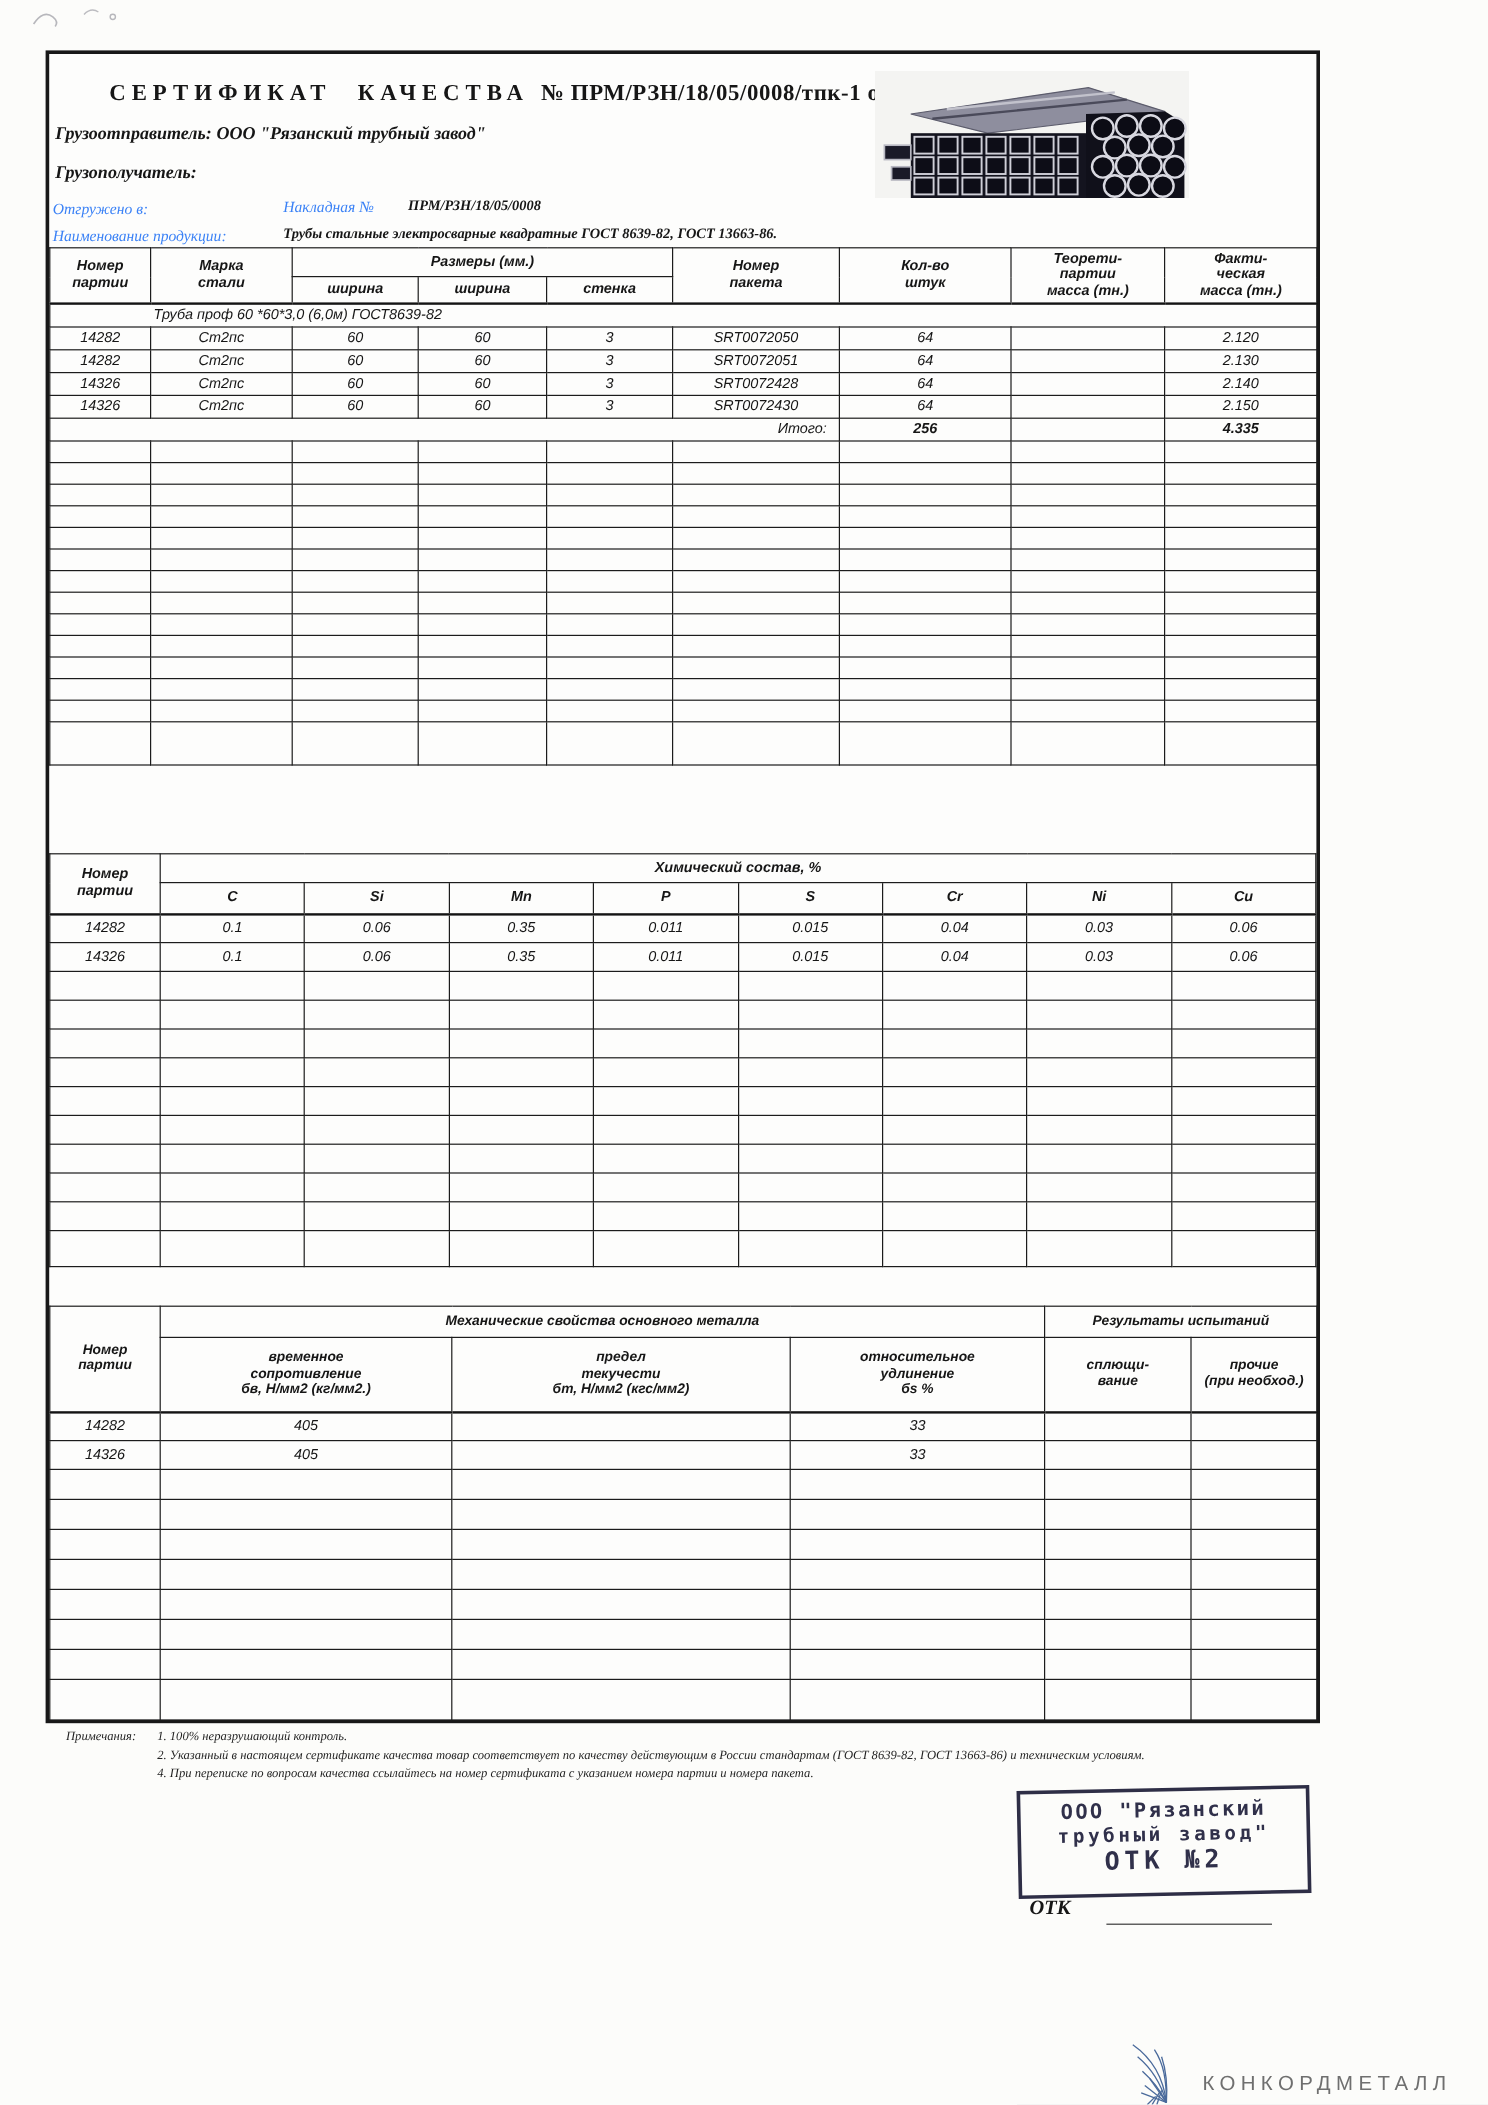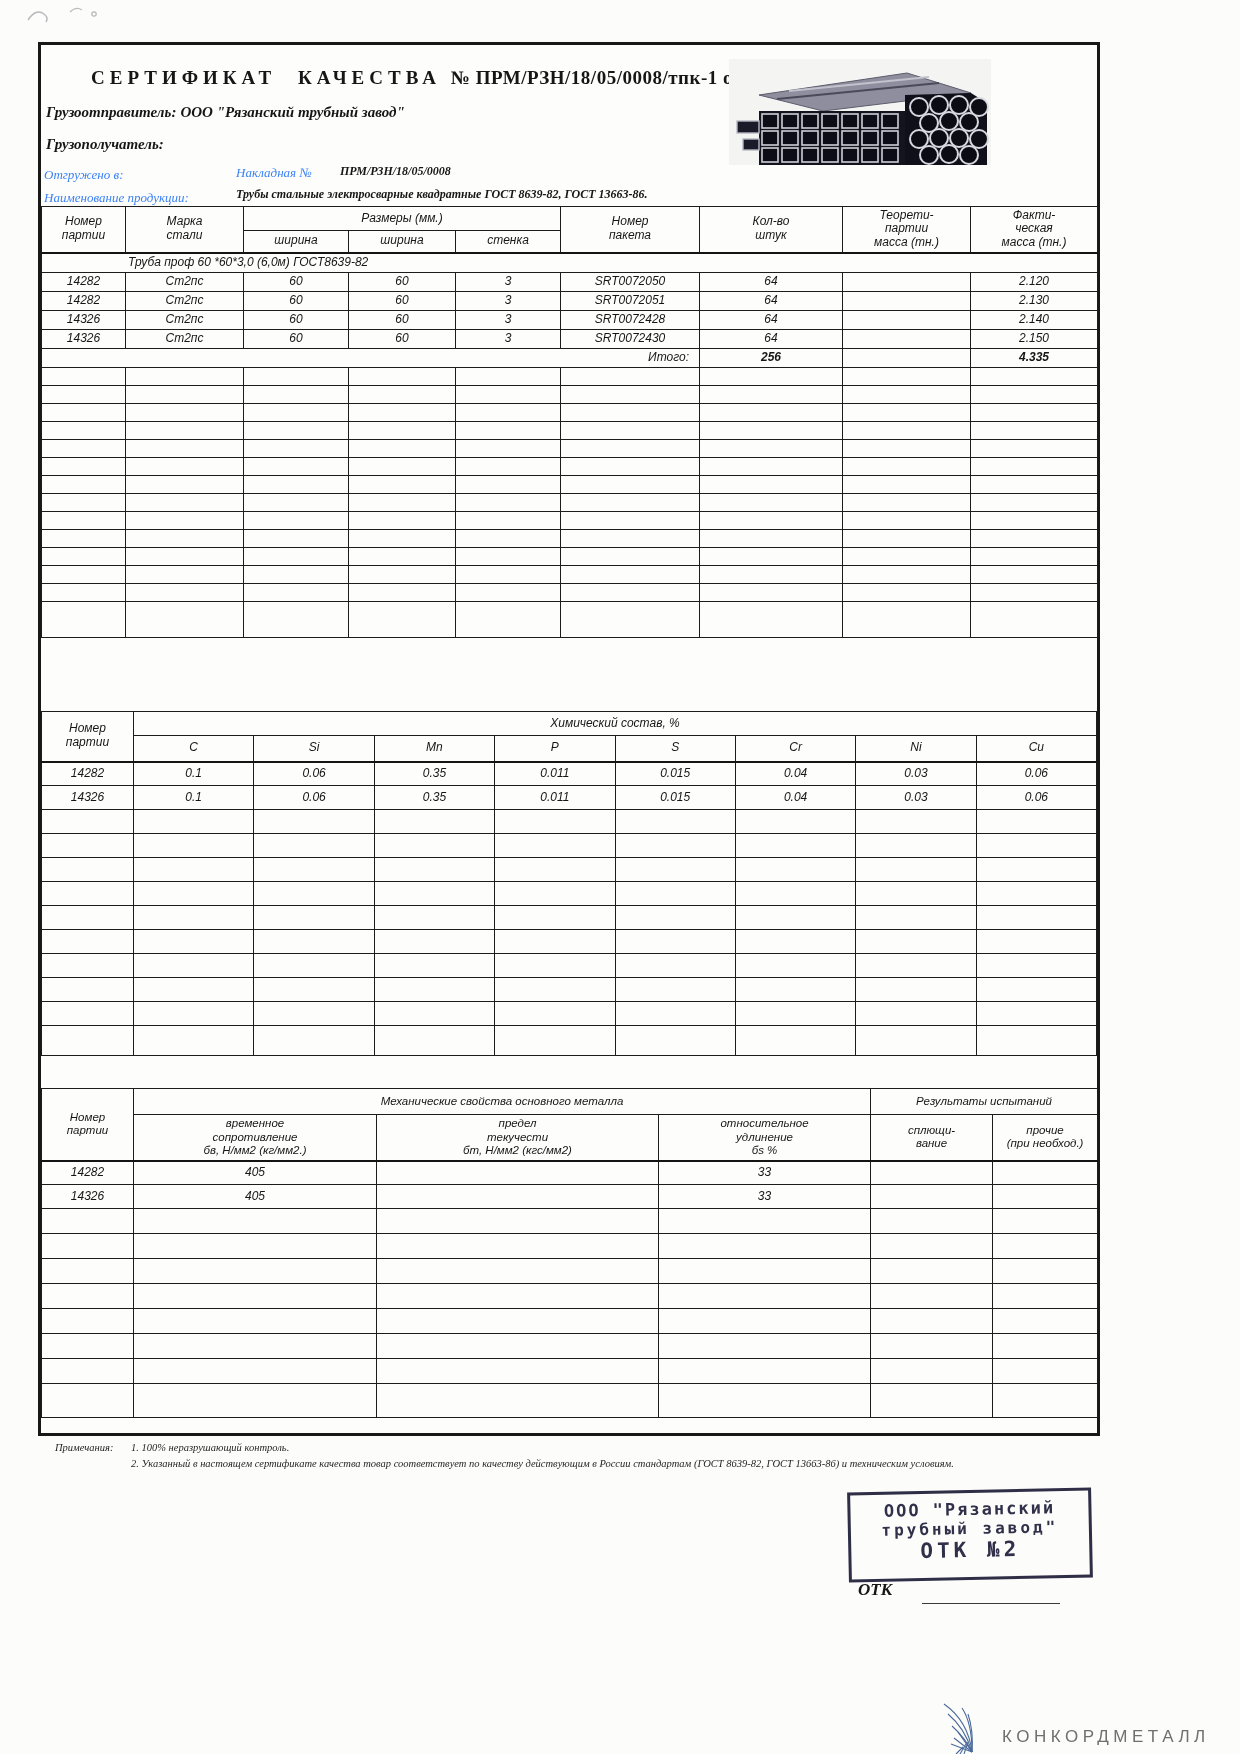--- a/index.html
+++ b/index.html
@@ -17,33 +17,33 @@
   .lab-bold{font-style:italic;font-weight:bold;font-size:15px;}
   .lab{font-style:italic;font-size:13px;color:#3b82f6;}
   .val-bold{font-style:italic;font-weight:bold;font-size:12px;}
   
   .photo{position:absolute;left:688px;top:14px;width:262px;height:106px;}
   
   table{position:absolute;left:0;border-collapse:collapse;table-layout:fixed;width:1056px;
         font-style:italic;font-size:12px;}
   td{border:1.5px solid #1c1c1c;text-align:center;vertical-align:middle;padding:0 2px;
      overflow:hidden;white-space:pre-line;line-height:1.15;}
-  .hd{font-weight:normal;font-size:12px;}
+  .hd{font-weight:bold;font-size:12px;}
   .hsep{border-bottom:2.5px solid #141414;}
   tr.data{height:19px;}
   tr.h1{height:24px;} tr.h2{height:22px;}
   tr.grp{height:20px;padding-left:26px;}
   tr.empty{height:18px;}
   tr.tall{height:36px;}
   .grp-cell{text-align:left;padding-left:86px;}
   .tot-lab{text-align:right;padding-right:10px;}
   .b{font-weight:bold;}
   #chem{top:666px;} #chem tr.data{height:24px;} #chem tr.empty{height:24px;} #chem tr.tall{height:30px;}
   #chem tr.h1{height:24px;} #chem tr.h2{height:26px;}
-  #mech{top:1043px;} #mech tr.h1{height:26px;} #mech tr.h2{height:46px;}
+  #mech{top:1043px;} #mech tr.h1{height:26px;} #mech tr.h2{height:62px;}
   #mech tr.data{height:24px;} #mech tr.empty{height:25px;} #mech tr.tall{height:34px;}
   #mech .hd{font-size:11.5px;}
   
   .notes{position:absolute;left:55px;top:1440px;font-family:"Liberation Serif",serif;
          font-style:italic;font-size:10.5px;color:#1f1f1f;width:1060px;}
   .notes-label{position:absolute;left:0;top:2px;}
   .note-item{margin-left:76px;line-height:15.5px;white-space:nowrap;}
   
   .stamp{position:absolute;left:848px;top:1490px;width:238px;height:84px;
          border:3.5px solid #2e2e46;transform:rotate(-1.2deg);
@@ -673,20 +673,21 @@
             <td></td>
       </tr>
     </tbody>
       </table>
   </div>
 
   <div class="notes">
     <span class="notes-label">Примечания:</span>
     <div class="note-item">1. 100% неразрушающий контроль.</div>
     <div class="note-item">2. Указанный в настоящем сертификате качества товар соответствует по качеству действующим в России стандартам (ГОСТ 8639-82, ГОСТ 13663-86) и техническим условиям.</div>
+    <div class="note-item">4. При переписке по вопросам качества ссылайтесь на номер сертификата с указанием номера партии и номера пакета.</div>
   </div>
 
   <div class="stamp">
     <div class="l1">ООО "Рязанский</div>
     <div class="l2">трубный завод"</div>
     <div class="l3">ОТК №2</div>
   </div>
   <div class="otk-line">ОТК</div>
   <div class="otk-underline"></div>
 

